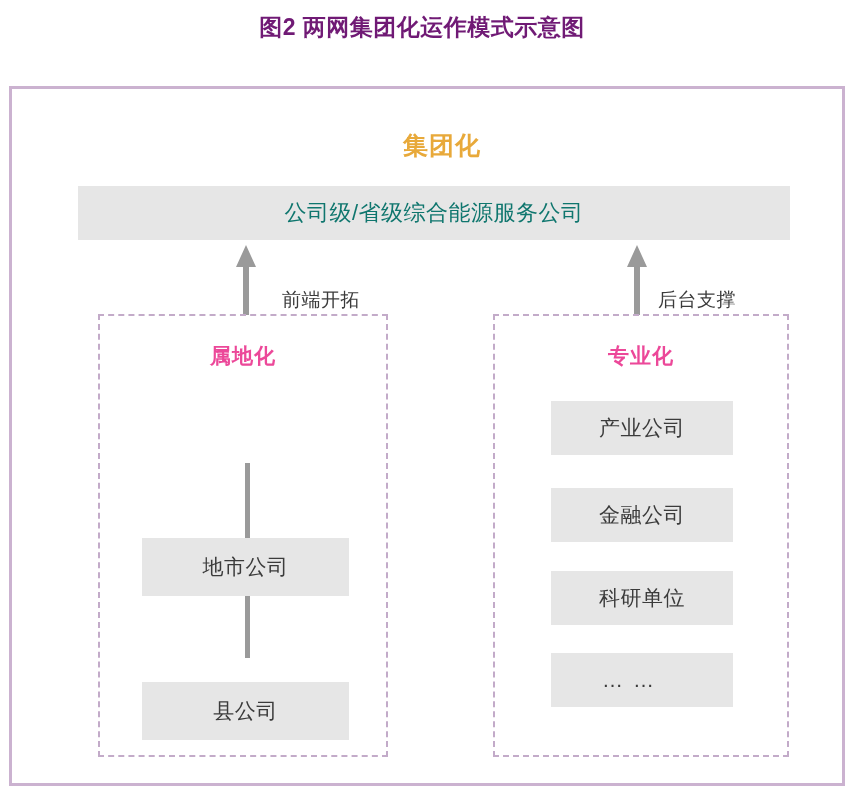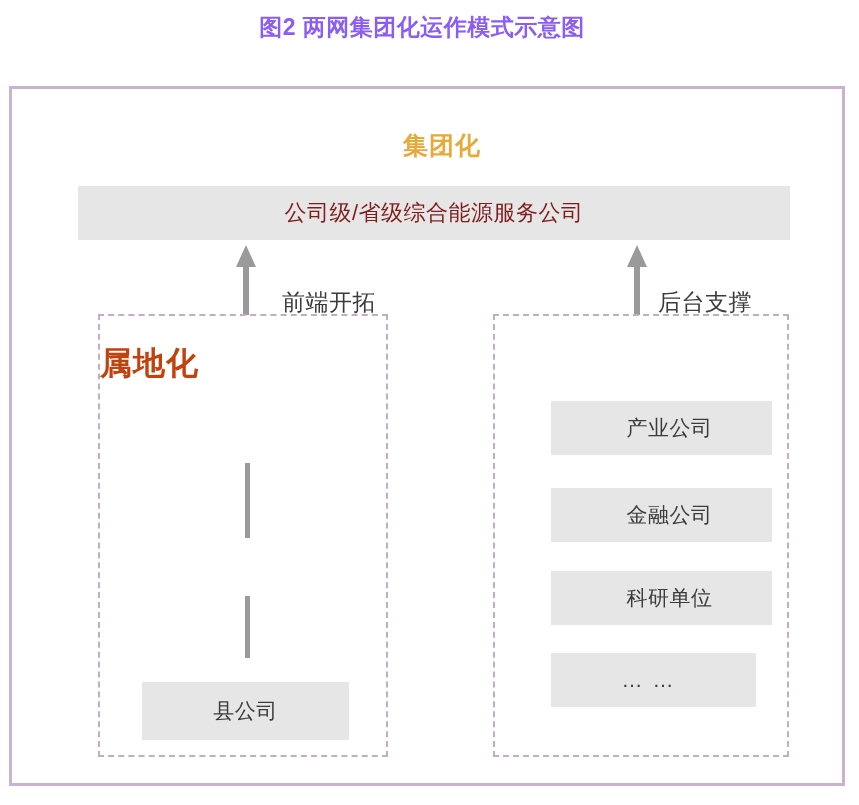--- a/index.html
+++ b/index.html
@@ -19,21 +19,21 @@
   
   .fig-title {
     position: absolute;
     left: 0;
     top: 12px;
     width: 844px;
     text-align: center;
     font-size: 23px;
     font-weight: bold;
     letter-spacing: 0.5px;
-    color: #8b5cf6;
+    color: #701a75;
     white-space: nowrap;
   }
 
   
   .frame {
     position: absolute;
     left: 9px;
     top: 86px;
     width: 836px;
     height: 700px;
@@ -60,37 +60,37 @@
     position: absolute;
     left: 66px;
     top: 97px;
     width: 712px;
     height: 54px;
     background: #e6e6e6;
     display: flex;
     align-items: center;
     justify-content: center;
     font-size: 22px;
-    color: #7f1d1d;
+    color: #0f766e;
     letter-spacing: 0.5px;
   }
 
   
   .arrow {
     position: absolute;
     width: 22px;
     height: 70px;
   }
   .arrow svg { display: block; }
   .arrow-left  { left: 223px; top: 156px; }
   .arrow-right { left: 614px; top: 156px; }
 
   .arrow-label {
     position: absolute;
-    font-size: 23px;
+    font-size: 19px;
     color: #3b3b3b;
     white-space: nowrap;
     letter-spacing: 0.5px;
   }
   .arrow-label-left  { left: 270px; top: 198px; }
   .arrow-label-right { left: 646px; top: 198px; }
 
   
   .panel {
     position: absolute;
@@ -101,23 +101,24 @@
     background: transparent;
   }
   .panel-local { left: 86px;  width: 290px; }
   .panel-prof  { left: 481px; width: 296px; }
 
   .panel-heading {
     position: absolute;
     left: 0;
     top: 26px;
     width: 100%;
-    font-size: 32px;
+    text-align: center;
+    font-size: 21px;
     font-weight: bold;
-    color: #c2410c;
+    color: #ec4899;
     letter-spacing: 1px;
   }
 
   
   .node {
     position: absolute;
     background: #e6e6e6;
     display: flex;
     align-items: center;
     justify-content: center;
@@ -141,23 +142,22 @@
     left: 145px;
     width: 5px;
     background: #9a9a9a;
   }
   .connector-1 { top: 147px; height: 75px; }
   .connector-2 { top: 280px; height: 62px; }
 
   
   .node-prof {
     left: 56px;
-    width: 205px;
+    width: 182px;
     height: 54px;
-    padding-left: 16px;
   }
   .node-prof-1 { top: 85px;  }
   .node-prof-2 { top: 172px; }
   .node-prof-3 { top: 255px; }
   .node-prof-4 { top: 337px; }
 
   .node-ellipsis {
     justify-content: center;
     font-size: 21px;
     letter-spacing: 2px;
@@ -189,27 +189,29 @@
     </svg>
   </div>
   <div class="arrow-label arrow-label-right">后台支撑</div>
 
   <div class="panel panel-local">
     <div class="panel-heading">属地化</div>
 
 
     <div class="connector connector-1"></div>
 
+    <div class="node node-local node-local-2">地市公司</div>
 
     <div class="connector connector-2"></div>
 
     <div class="node node-local node-local-3">县公司</div>
   </div>
 
   <div class="panel panel-prof">
+    <div class="panel-heading">专业化</div>
 
     <div class="node node-prof node-prof-1">产业公司</div>
 
     <div class="node node-prof node-prof-3">科研单位</div>
 
     <div class="node node-prof node-prof-2">金融公司</div>
 
     <div class="node node-prof node-prof-4 node-ellipsis">… …</div>
   </div>
 

